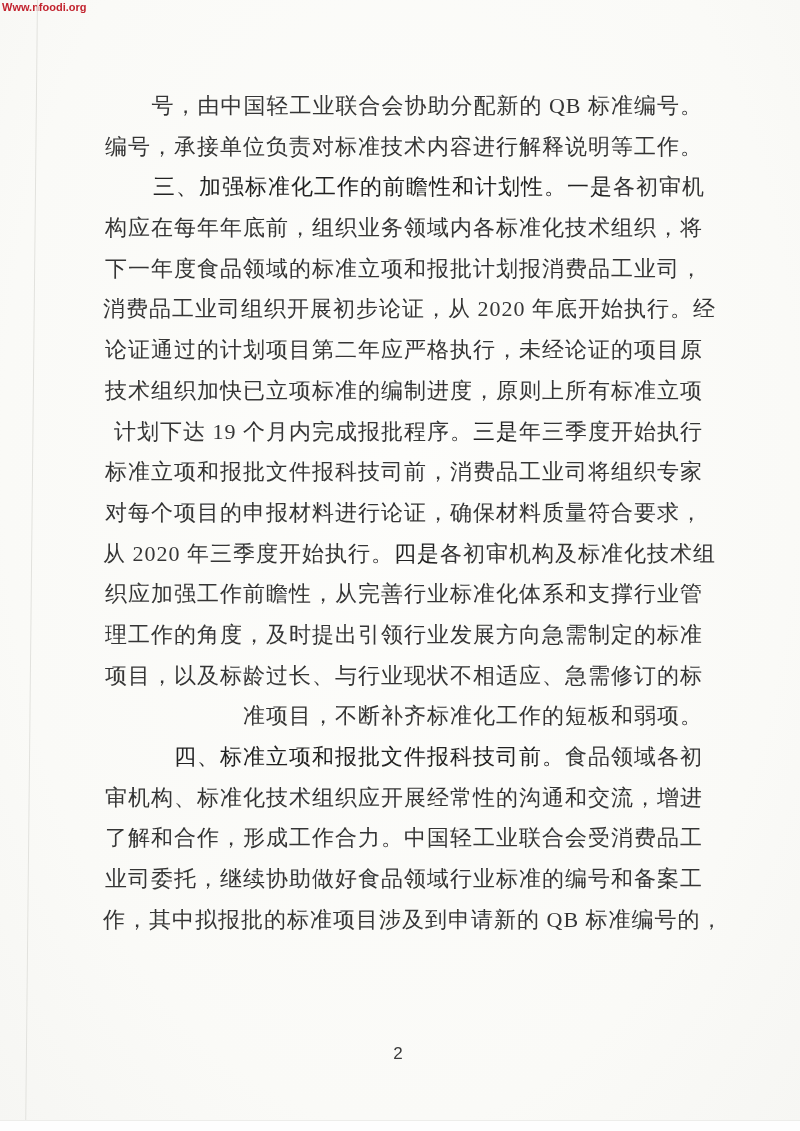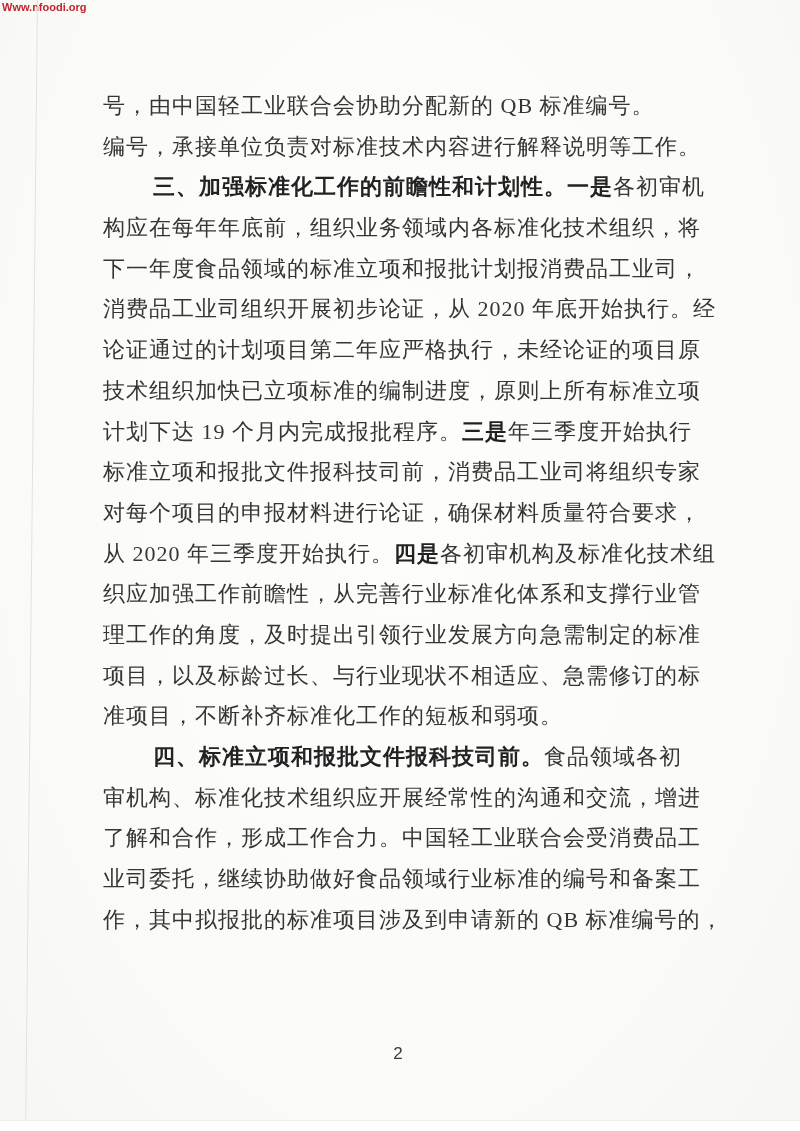--- a/index.html
+++ b/index.html
@@ -51,26 +51,27 @@
     top: 86px;
     width: 600px;
   }
   .line {
     height: 40.7px;
     line-height: 40.7px;
     font-size: 22px;
     letter-spacing: 1px;
     color: #353535;
     white-space: nowrap;
+    text-align: right;
   }
   .line.indent {
     padding-left: 50px;
   }
   .line b {
-    font-weight: bold;
+    font-weight: normal;
     color: #222;
   }
   .page-number {
     position: absolute;
     top: 1044px;
     left: 0;
     width: 796px;
     text-align: center;
     font-size: 17px;
     color: #3a3a3a;

